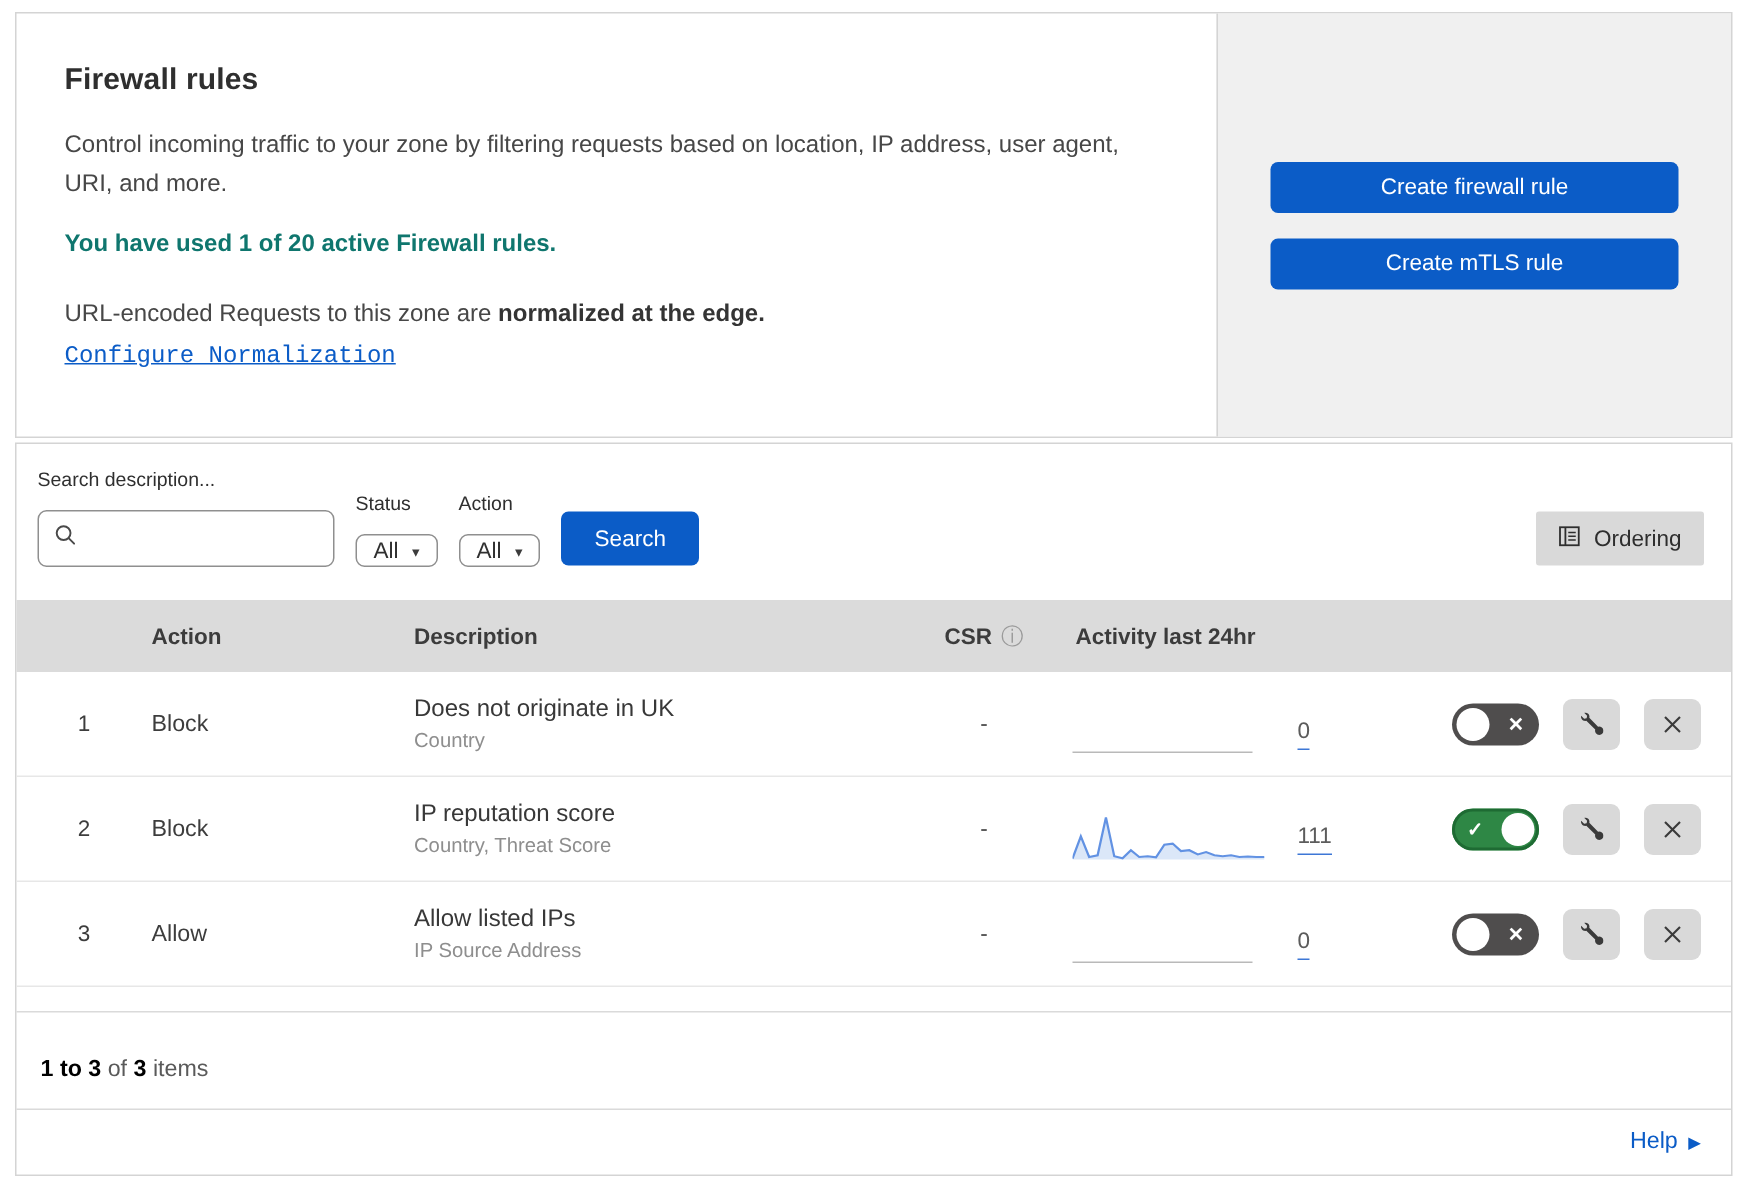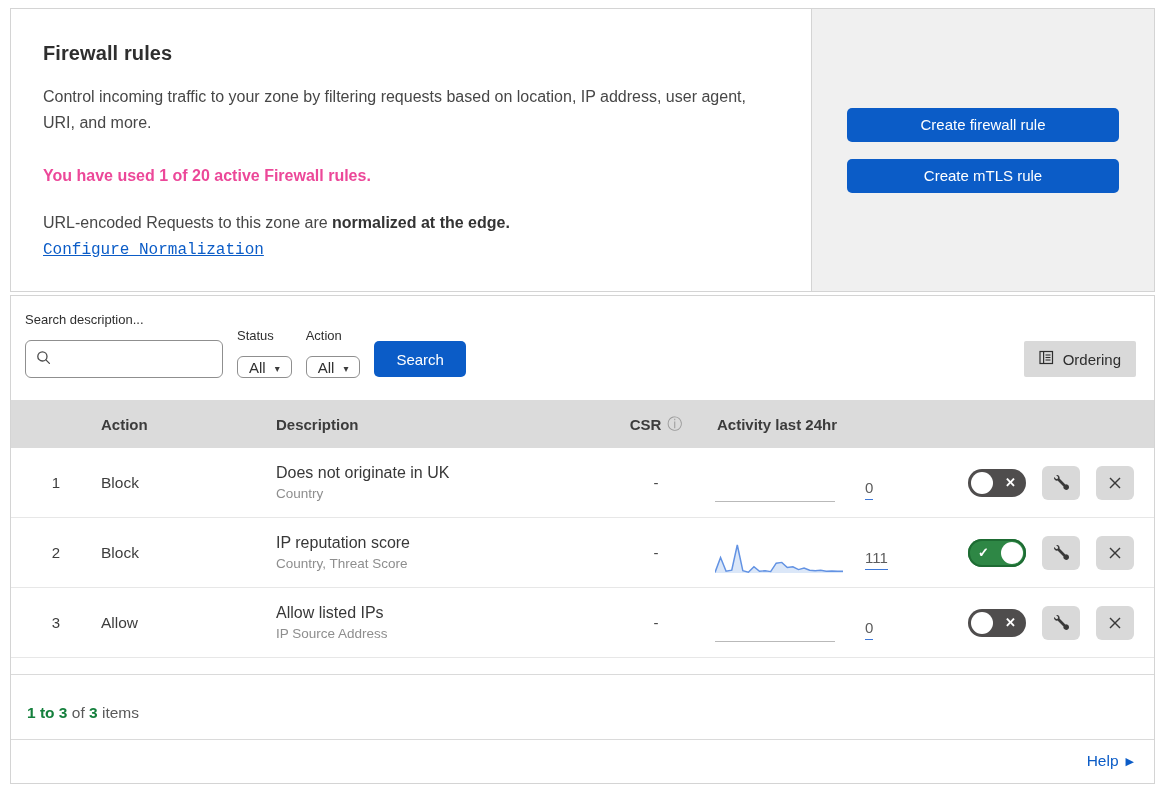--- a/index.html
+++ b/index.html
@@ -25,21 +25,21 @@
   .page{margin:8px 6px 8px 10px;}
 
   
   .top-card{
     display:flex;border:1px solid var(--border-gray);
     height:284px;background:#fff;
   }
   .intro{flex:1 1 auto;padding:33px 40px 0 32px;}
   .intro h1{font-size:20px;font-weight:600;color:#2f2f2f;margin-bottom:19px;letter-spacing:.1px;}
   .intro .desc{font-size:16px;line-height:26px;color:#474747;max-width:705px;}
-  .intro .usage{font-size:16px;font-weight:700;color:#ec4899;margin-top:31px;}
+  .intro .usage{font-size:16px;font-weight:700;color:#0f766e;margin-top:18px;}
   .intro .normalization{font-size:16px;color:#474747;margin-top:29px;}
   .intro .normalization b{color:#343434;}
   .intro .config-link{display:inline-block;margin-top:9px;font-size:16px;color:var(--link-blue);text-decoration:underline;cursor:pointer;font-family:Liberation Mono, monospace;}
   .cta-panel{
     flex:0 0 343px;background:var(--panel-bg);border-left:1px solid var(--border-gray);
     display:flex;flex-direction:column;justify-content:center;align-items:center;gap:17px;
   }
   .btn-primary{
     width:272px;height:34px;border:none;border-radius:5px;
     background:var(--primary-blue);color:#fff;font-size:15px;
@@ -107,21 +107,21 @@
 
   .icon-btn{
     width:38px;height:34px;border:none;border-radius:6px;background:var(--control-btn-bg);
     display:flex;align-items:center;justify-content:center;cursor:pointer;flex:0 0 auto;
   }
   .icon-btn svg{display:block;}
 
   
   .table-end{height:17px;border-bottom:1px solid #dadada;}
   .pagination{padding:29px 16px 17px;font-size:15.5px;color:#5a5a5a;}
-  .pagination b{color:#15803d;text-align:center;}
+  .pagination b{color:#000000;text-align:center;}
   .help-row{border-top:1px solid #dadada;padding:12px 20px 13px;text-align:right;}
   .help-link{color:var(--link-blue);font-size:15.5px;text-decoration:none;cursor:pointer;display:inline-flex;align-items:center;gap:7px;}
   .help-arrow{font-size:11px;}
 </style>
 </head>
 <body>
 
 <div class="page">
 
   <section class="top-card">

